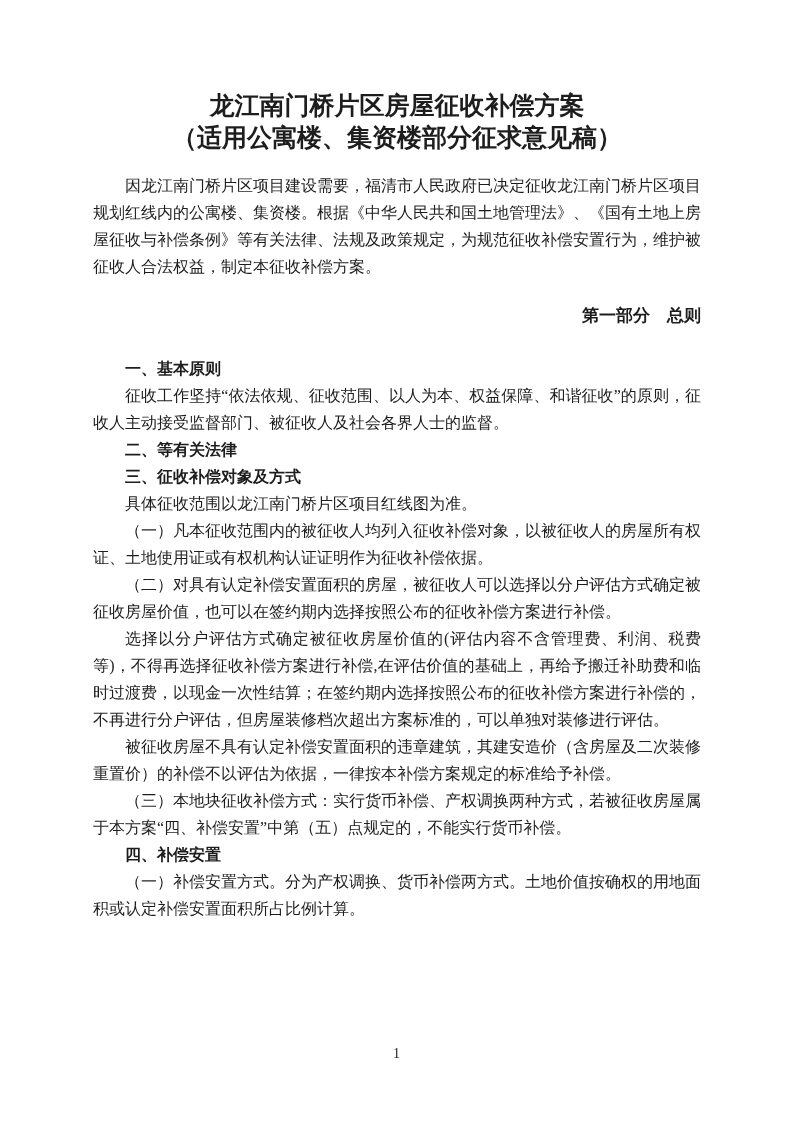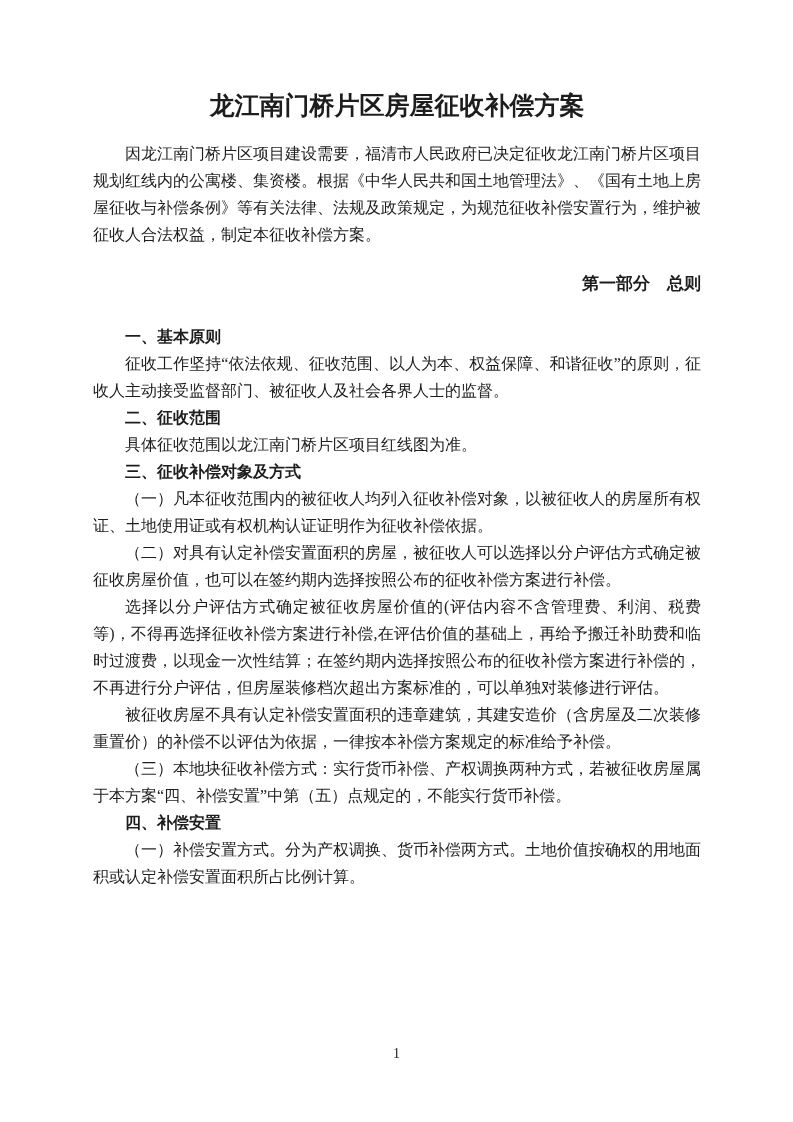--- a/index.html
+++ b/index.html
@@ -66,31 +66,32 @@
   }
 </style>
 </head>
 <body>
 
 <div class="page">
   <div class="content">
 
     <h1 class="doc-title">
       <span class="title-line">龙江南门桥片区房屋征收补偿方案</span>
+      <span class="title-line">（适用公寓楼、集资楼部分征求意见稿）</span>
     </h1>
 
     <p class="para intro">因龙江南门桥片区项目建设需要，福清市人民政府已决定征收龙江南门桥片区项目规划红线内的公寓楼、集资楼。根据《中华人民共和国土地管理法》、《国有土地上房屋征收与补偿条例》等有关法律、法规及政策规定，为规范征收补偿安置行为，维护被征收人合法权益，制定本征收补偿方案。</p>
 
     <h2 class="part-heading">第一部分　总则</h2>
 
     <p class="para heading-block">一、基本原则</p>
     <p class="para">征收工作坚持“依法依规、征收范围、以人为本、权益保障、和谐征收”的原则，征收人主动接受监督部门、被征收人及社会各界人士的监督。</p>
-    <p class="para heading-block">二、征收范围</p>
+    <p class="para heading-block">二、等有关法律</p>
+    <p class="para heading-block">三、征收补偿对象及方式</p>
     <p class="para">具体征收范围以龙江南门桥片区项目红线图为准。</p>
-    <p class="para heading-block">三、征收补偿对象及方式</p>
     <p class="para">（一）凡本征收范围内的被征收人均列入征收补偿对象，以被征收人的房屋所有权证、土地使用证或有权机构认证证明作为征收补偿依据。</p>
     <p class="para">（二）对具有认定补偿安置面积的房屋，被征收人可以选择以分户评估方式确定被征收房屋价值，也可以在签约期内选择按照公布的征收补偿方案进行补偿。</p>
     <p class="para">选择以分户评估方式确定被征收房屋价值的(评估内容不含管理费、利润、税费等)，不得再选择征收补偿方案进行补偿,在评估价值的基础上，再给予搬迁补助费和临时过渡费，以现金一次性结算；在签约期内选择按照公布的征收补偿方案进行补偿的，不再进行分户评估，但房屋装修档次超出方案标准的，可以单独对装修进行评估。</p>
     <p class="para">被征收房屋不具有认定补偿安置面积的违章建筑，其建安造价（含房屋及二次装修重置价）的补偿不以评估为依据，一律按本补偿方案规定的标准给予补偿。</p>
     <p class="para">（三）本地块征收补偿方式：实行货币补偿、产权调换两种方式，若被征收房屋属于本方案“四、补偿安置”中第（五）点规定的，不能实行货币补偿。</p>
     <p class="para heading-block">四、补偿安置</p>
     <p class="para">（一）补偿安置方式。分为产权调换、货币补偿两方式。土地价值按确权的用地面积或认定补偿安置面积所占比例计算。</p>
 
   </div>
 

